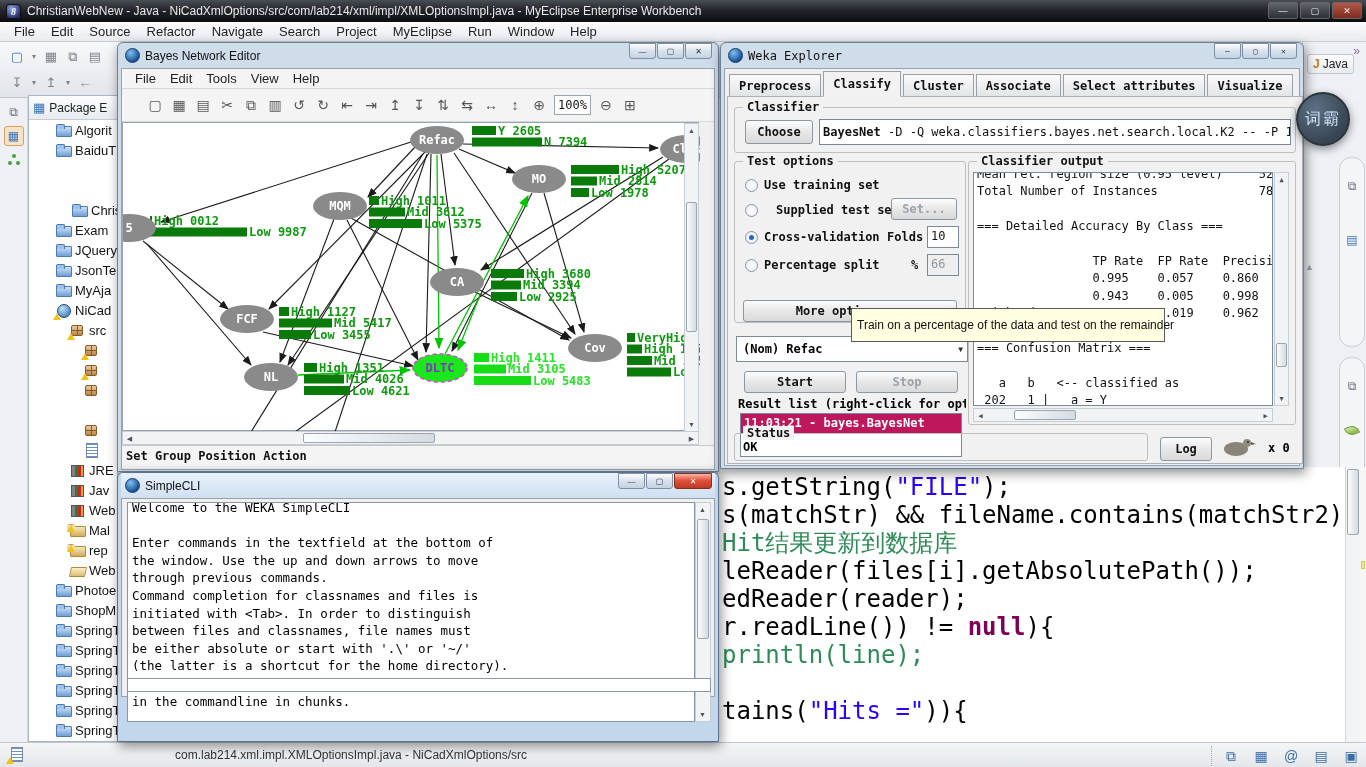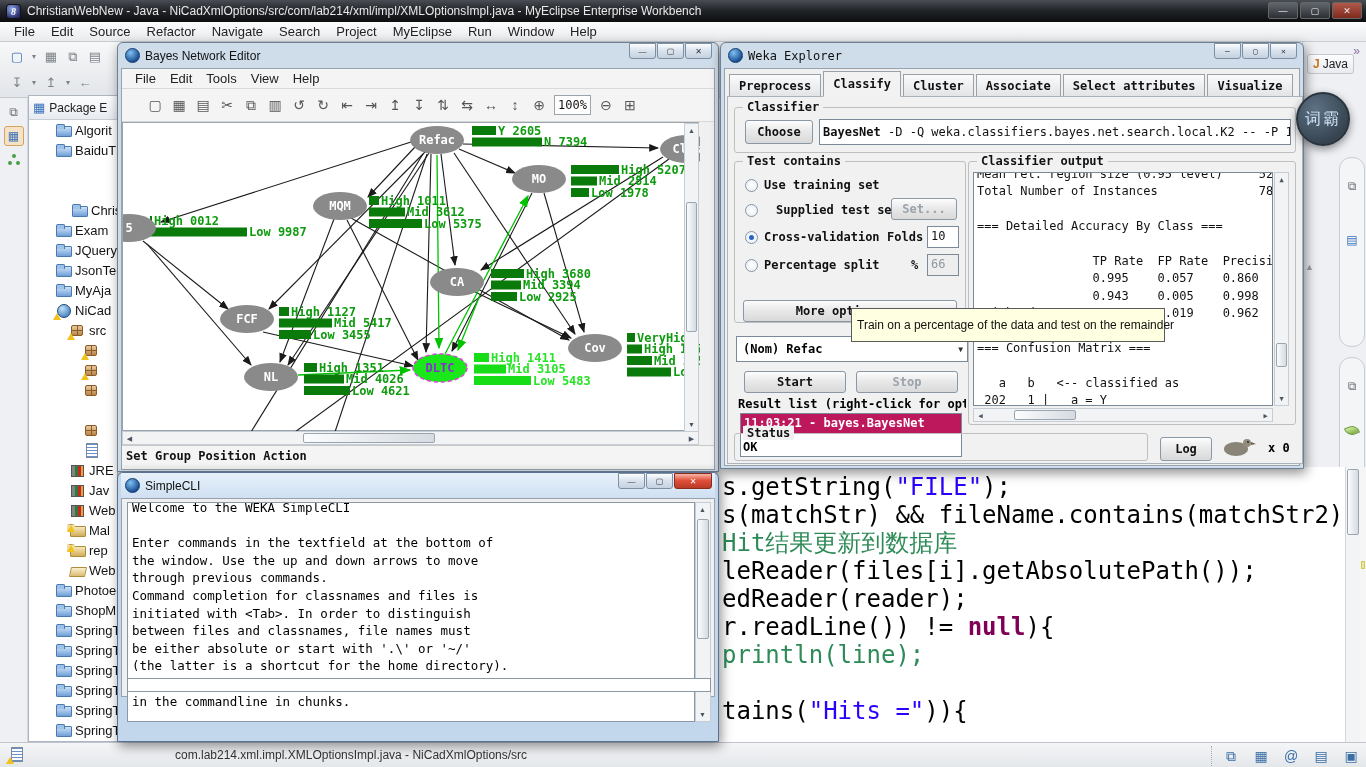--- a/index.html
+++ b/index.html
@@ -558,21 +558,21 @@
         </div>
       <div id="wk-main">
 
         <div class="grp" style="left:6px;top:10px;width:562px;height:46px;">
           <span class="glab">Classifier</span>
           <span class="wb" style="left:10px;top:12px;width:68px;height:24px;">Choose</span>
           <span class="fld" style="left:84px;top:11px;width:472px;height:26px;line-height:20px;"><b>BayesNet</b><span> -D -Q weka.classifiers.bayes.net.search.local.K2 -- -P 1 -S BAYES -E</span></span>
         </div>
 
         <div class="grp" style="left:6px;top:64px;width:232px;height:162px;">
-          <span class="glab">Test contains</span>
+          <span class="glab">Test options</span>
           <span class="radrow" style="left:10px;top:16px;">
               <span class="rad"></span>
               <span>Use training set</span>
             </span>
           <span class="radrow" style="left:10px;top:41px;gap:18px;">
               <span class="rad"></span>
               <span>Supplied test set</span>
             </span>
           <span class="wb dis" style="left:156px;top:36px;width:66px;height:22px;">Set...</span>
           <span class="radrow" style="left:10px;top:68px;">

